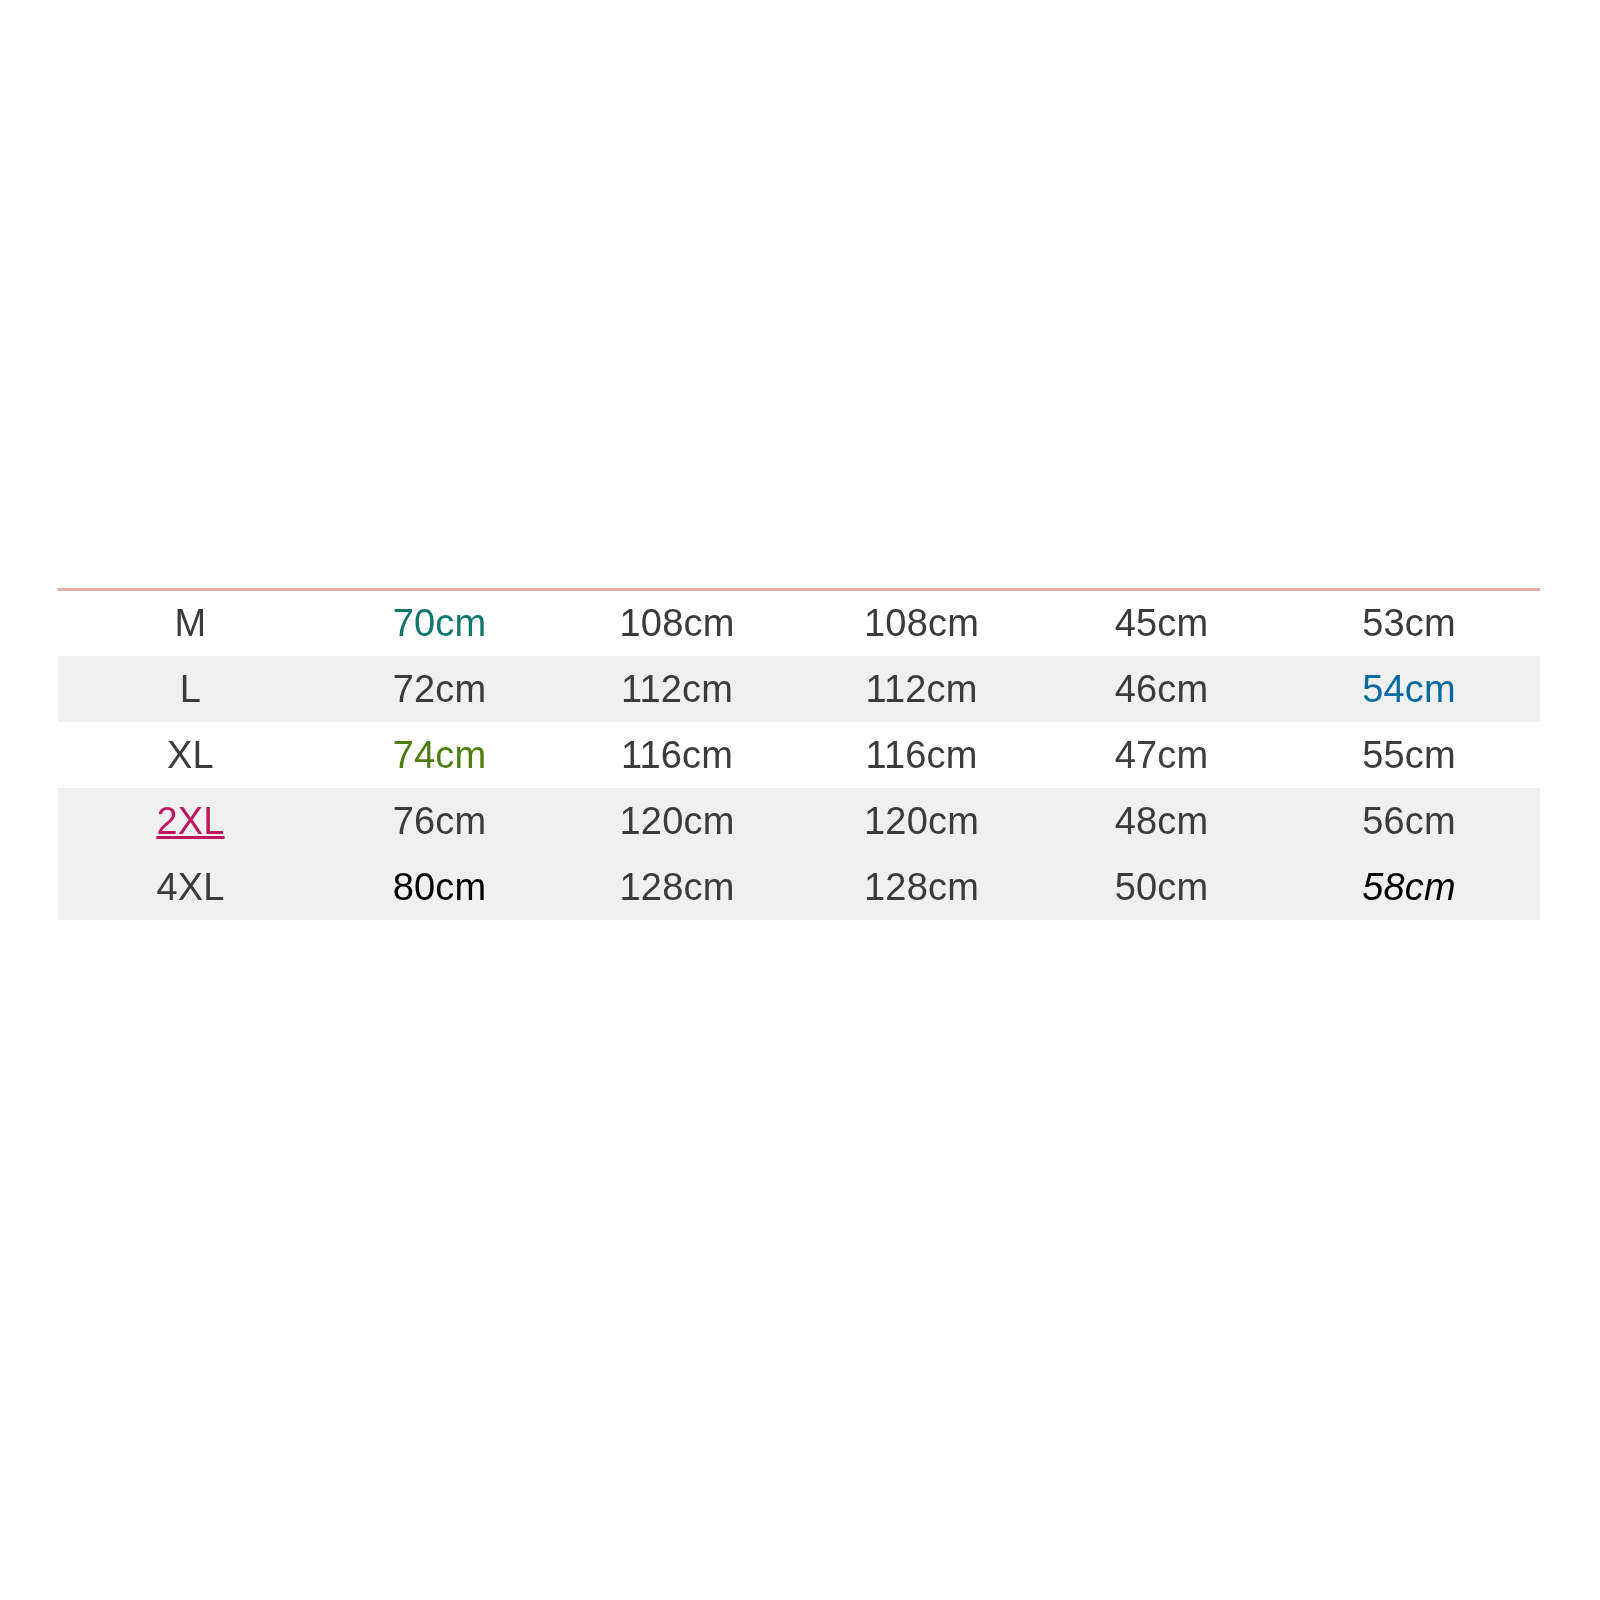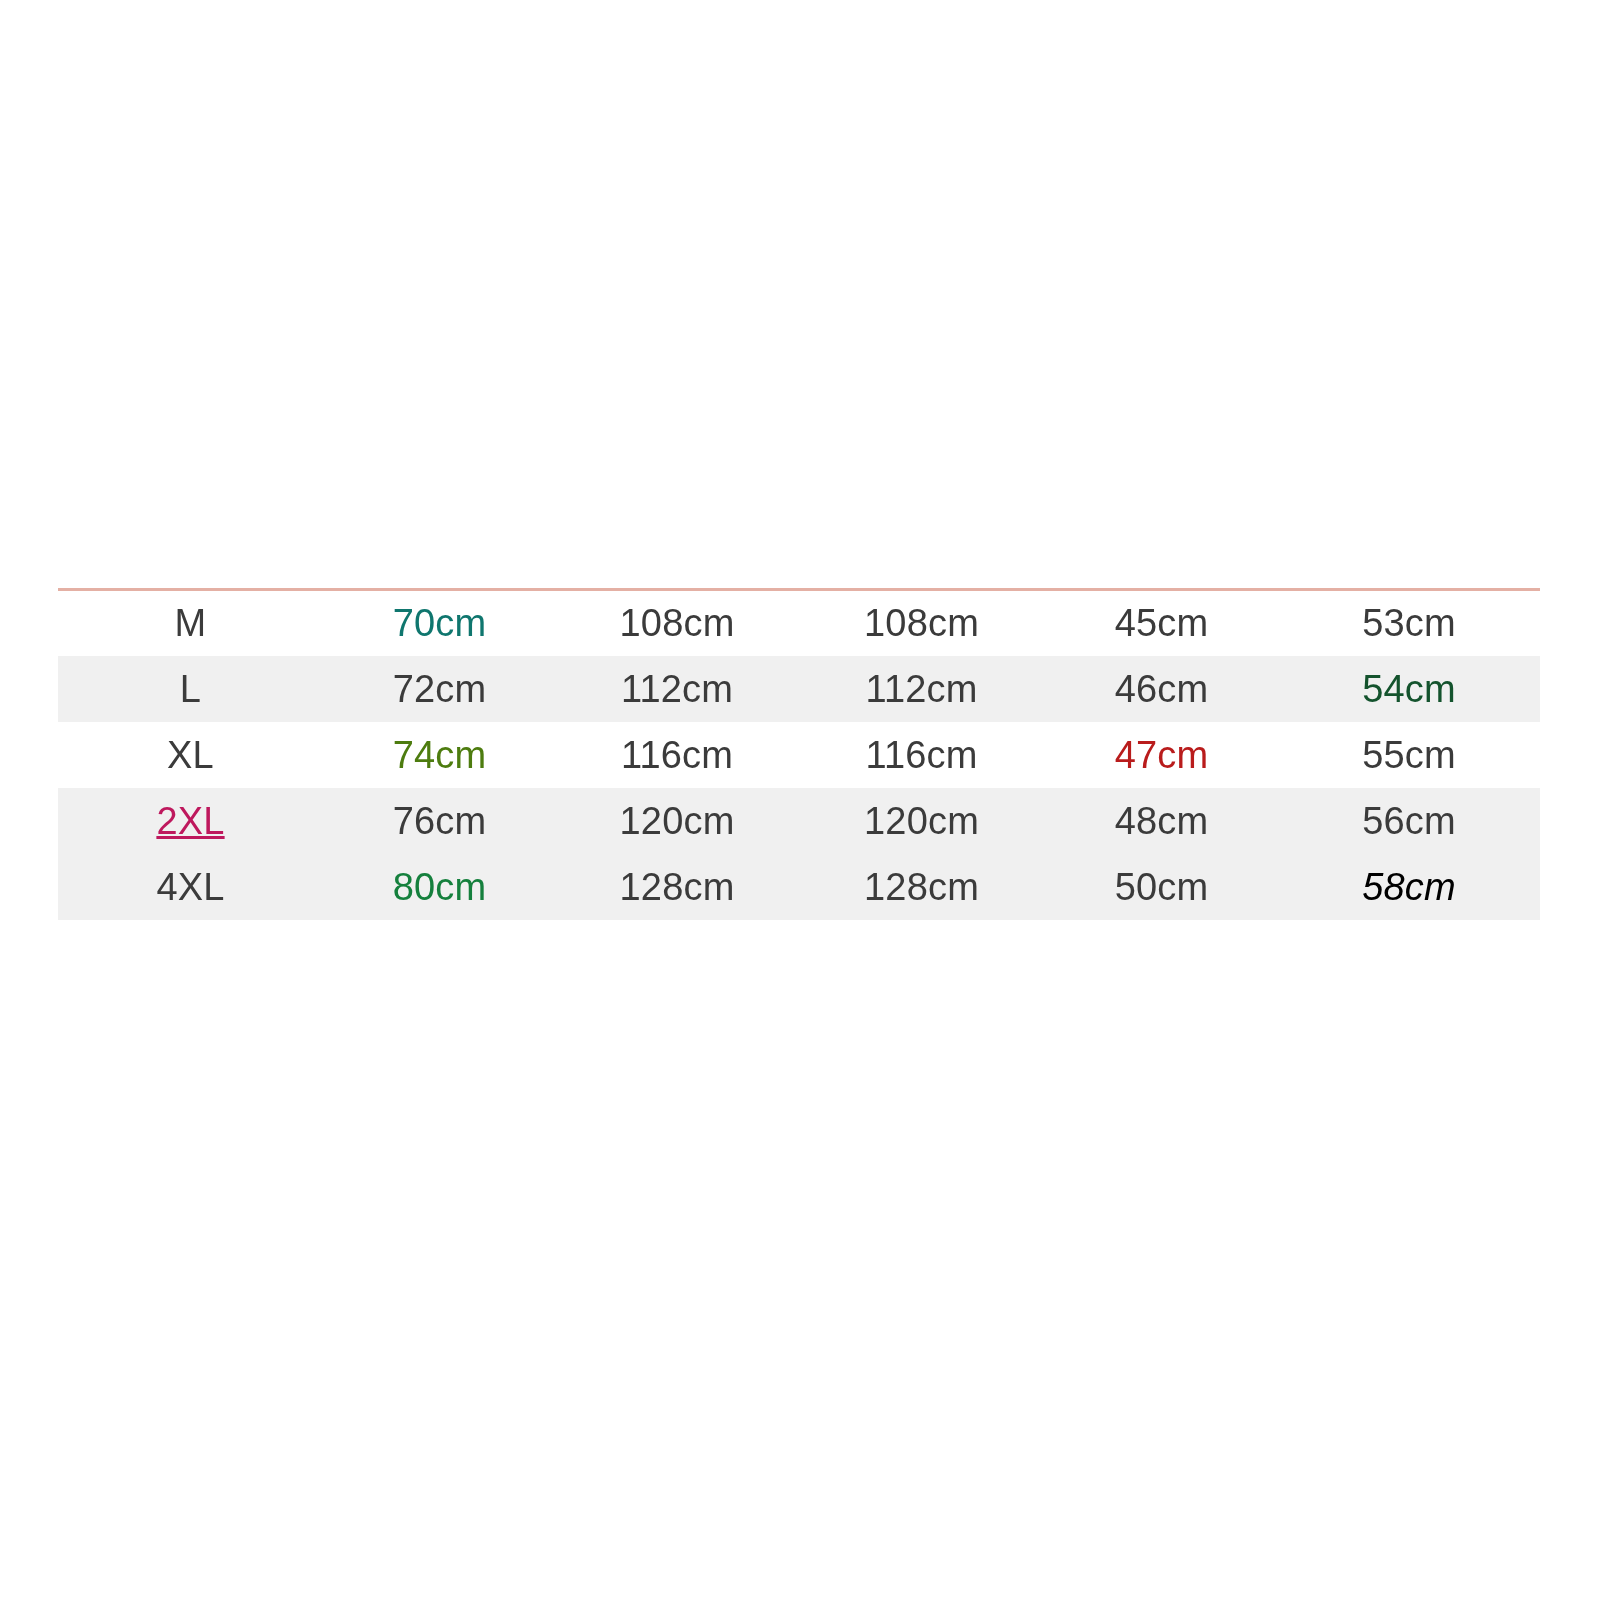--- a/index.html
+++ b/index.html
@@ -97,45 +97,45 @@
           <td style="color: rgb(59, 59, 59);">45cm</td>
           <td style="color: rgb(59, 59, 59);">53cm</td>
         </tr>
 
         <tr class="striped" style="background: rgb(240, 240, 240);">
           <td style="color: rgb(59, 59, 59);">L</td>
           <td style="color: rgb(59, 59, 59);">72cm</td>
           <td style="color: rgb(59, 59, 59);">112cm</td>
           <td style="color: rgb(59, 59, 59);">112cm</td>
           <td style="color: rgb(59, 59, 59);">46cm</td>
-          <td style="color: #14532d;">54cm</td>
+          <td style="color: #0369a1;">54cm</td>
         </tr>
 
         <tr class="plain" style="background: rgb(255, 255, 255);">
           <td style="color: rgb(59, 59, 59);">XL</td>
           <td style="color: #4d7c0f;">74cm</td>
           <td style="color: rgb(59, 59, 59);">116cm</td>
           <td style="color: rgb(59, 59, 59);">116cm</td>
-          <td style="color: #b91c1c; margin-top: 16px;">47cm</td>
+          <td style="color: #404040; margin-top: 16px;">47cm</td>
           <td style="color: rgb(59, 59, 59);">55cm</td>
         </tr>
 
         <tr class="striped" style="background: rgb(240, 240, 240);">
           <td style="color: #be185d; text-decoration: underline;">2XL</td>
           <td style="color: rgb(59, 59, 59);">76cm</td>
           <td style="color: rgb(59, 59, 59);">120cm</td>
           <td style="color: rgb(59, 59, 59);">120cm</td>
           <td style="color: rgb(59, 59, 59);">48cm</td>
           <td style="color: rgb(59, 59, 59);">56cm</td>
         </tr>
 
 
         <tr class="striped" style="background: rgb(240, 240, 240); border-radius: 30px;">
           <td style="color: rgb(59, 59, 59);">4XL</td>
-          <td style="color: #15803d;">80cm</td>
+          <td style="color: #000000;">80cm</td>
           <td style="color: rgb(59, 59, 59);">128cm</td>
           <td style="color: rgb(59, 59, 59);">128cm</td>
           <td style="color: rgb(59, 59, 59);">50cm</td>
           <td style="color: #000000; font-style: italic;">58cm</td>
         </tr>
 
       </tbody>
     </table>
   </div>
 

